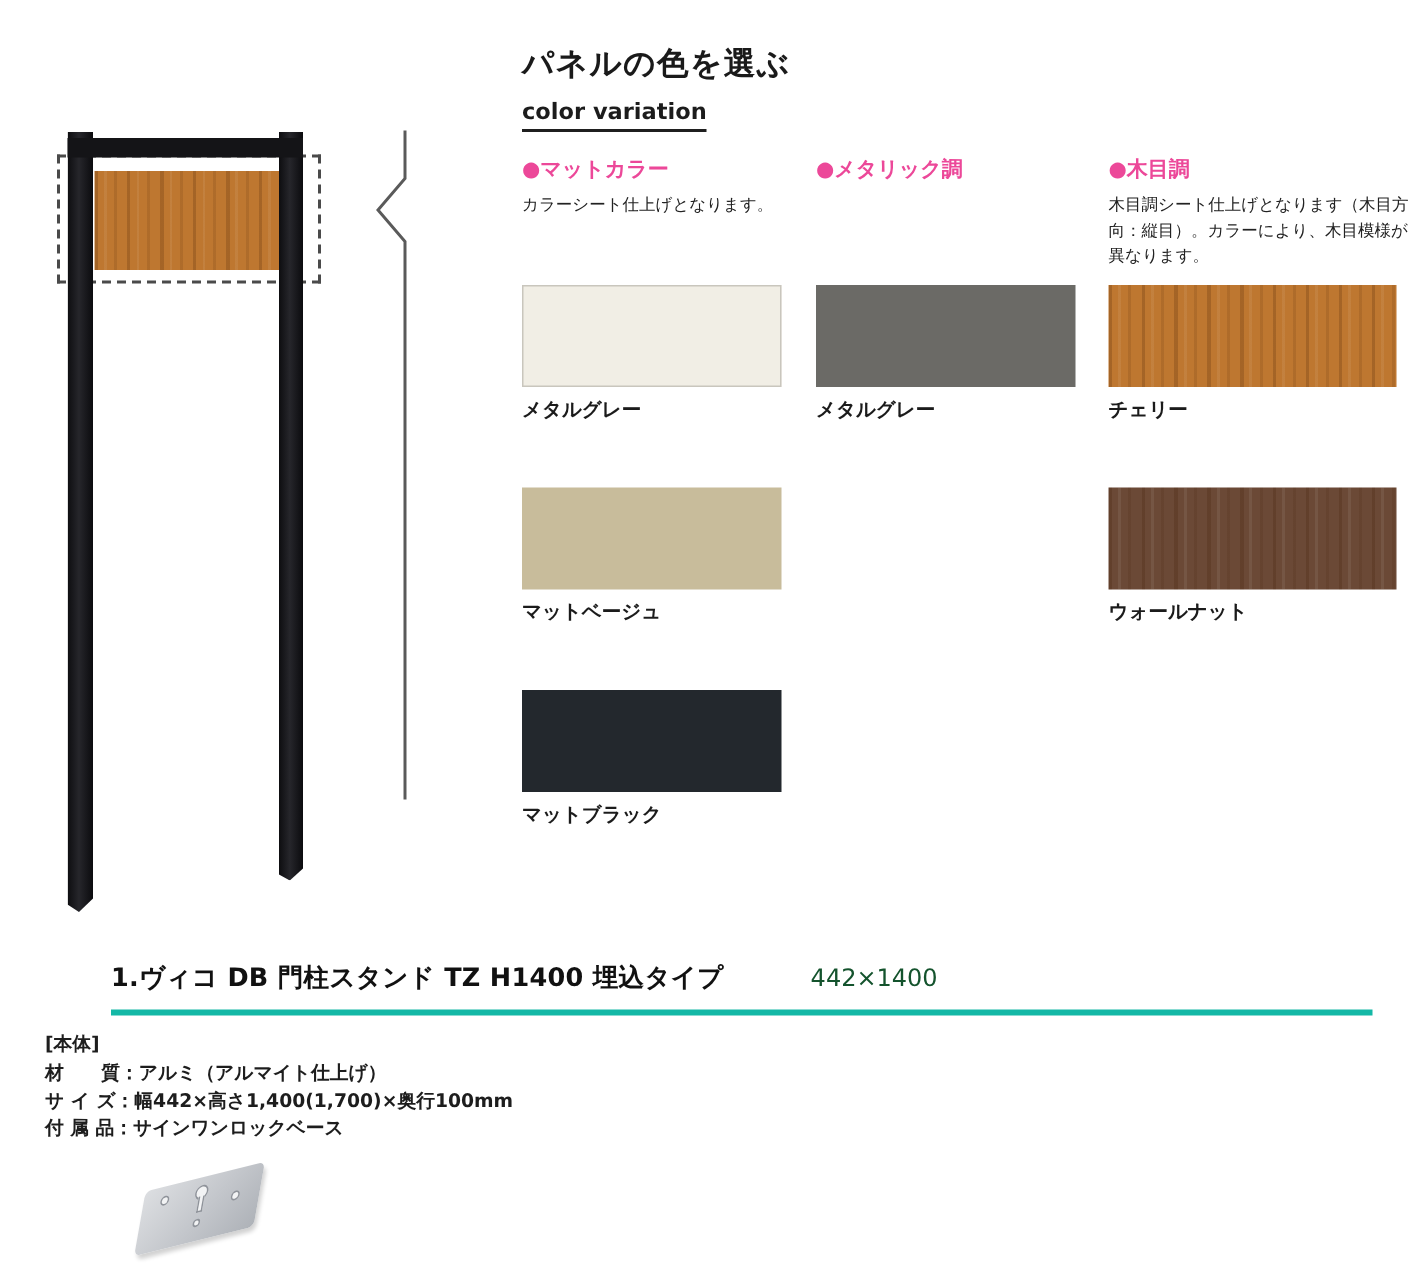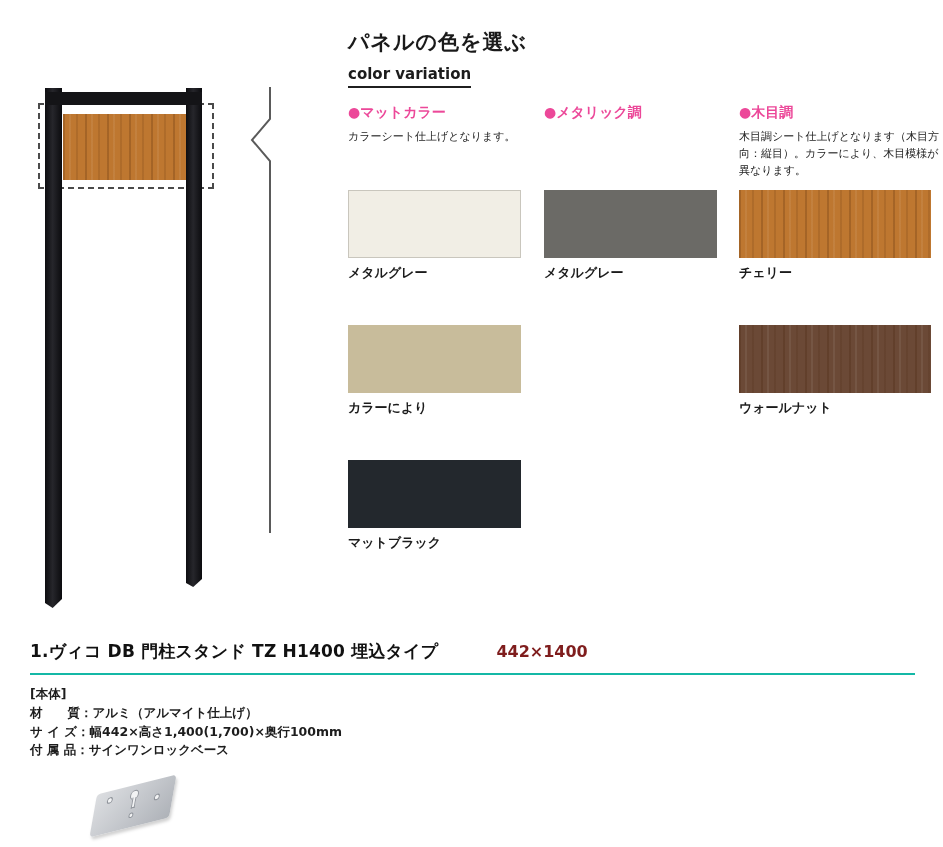--- a/index.html
+++ b/index.html
@@ -44,23 +44,23 @@
               padding-right:14px; font-weight:500; }
   .cell { height:135px; }
   .swatch { width:173px; height:68px; }
   .swatch.wide { width:192px; }
   .swatch.bordered { border:1px solid #c9c6bd; }
   .swatch-label { margin-top:6px; font-size:13px; font-weight:bold; color:#1b1b1b; }
 
   
   .bottom { position:absolute; left:30px; top:640px; width:885px; }
   .product-row { display:flex; align-items:baseline; padding-bottom:10px;
-                 border-bottom:2px solid #14b8a6; }
+                 border-bottom:4px solid #14b8a6;margin-left:44px; }
   .product-title { font-size:17px; font-weight:bold; color:#111; letter-spacing:0.2px; }
-  .product-size { margin-left:58px; font-size:16px; font-weight:bold; color:#7f1d1d; }
+  .product-size { margin-left:58px; font-size:16px; font-weight:normal; color:#14532d; }
   .specs { display:flex; margin-top:10px;justify-content:space-between; }
   .spec-col { font-size:12.5px; line-height:1.5; font-weight:600; color:#1d1d1d; }
   .spec-col.first { width:410px; }
   .spec-heading { font-size:12.5px; font-weight:bold; }
 
   
   .plate { position:absolute; left:62px; top:146px; width:82px; height:40px;
            background:linear-gradient(135deg,#dcdee1 0%,#c3c6cb 55%,#aeb2b8 100%);
            border-radius:4px; transform:rotate(-14deg) skewX(-24deg);
            box-shadow:2px 3px 3px rgba(0,0,0,0.18); }
@@ -100,21 +100,21 @@
         <div class="col-head">
           <div class="col-title">●マットカラー</div>
           <div class="col-desc">カラーシート仕上げとなります。</div>
         </div>
         <div class="cell">
           <div class="swatch bordered" style="background-color: rgb(241, 238, 229);"></div>
           <div class="swatch-label">メタルグレー</div>
         </div>
         <div class="cell">
           <div class="swatch" style="background-color: rgb(200, 188, 155);"></div>
-          <div class="swatch-label">カラーにより</div>
+          <div class="swatch-label">マットベージュ</div>
         </div>
         <div class="cell">
           <div class="swatch" style="background-color: rgb(35, 40, 45);"></div>
           <div class="swatch-label">マットブラック</div>
         </div>
       </div>
 
       <div>
         <div class="col-head">
           <div class="col-title">●メタリック調</div>

